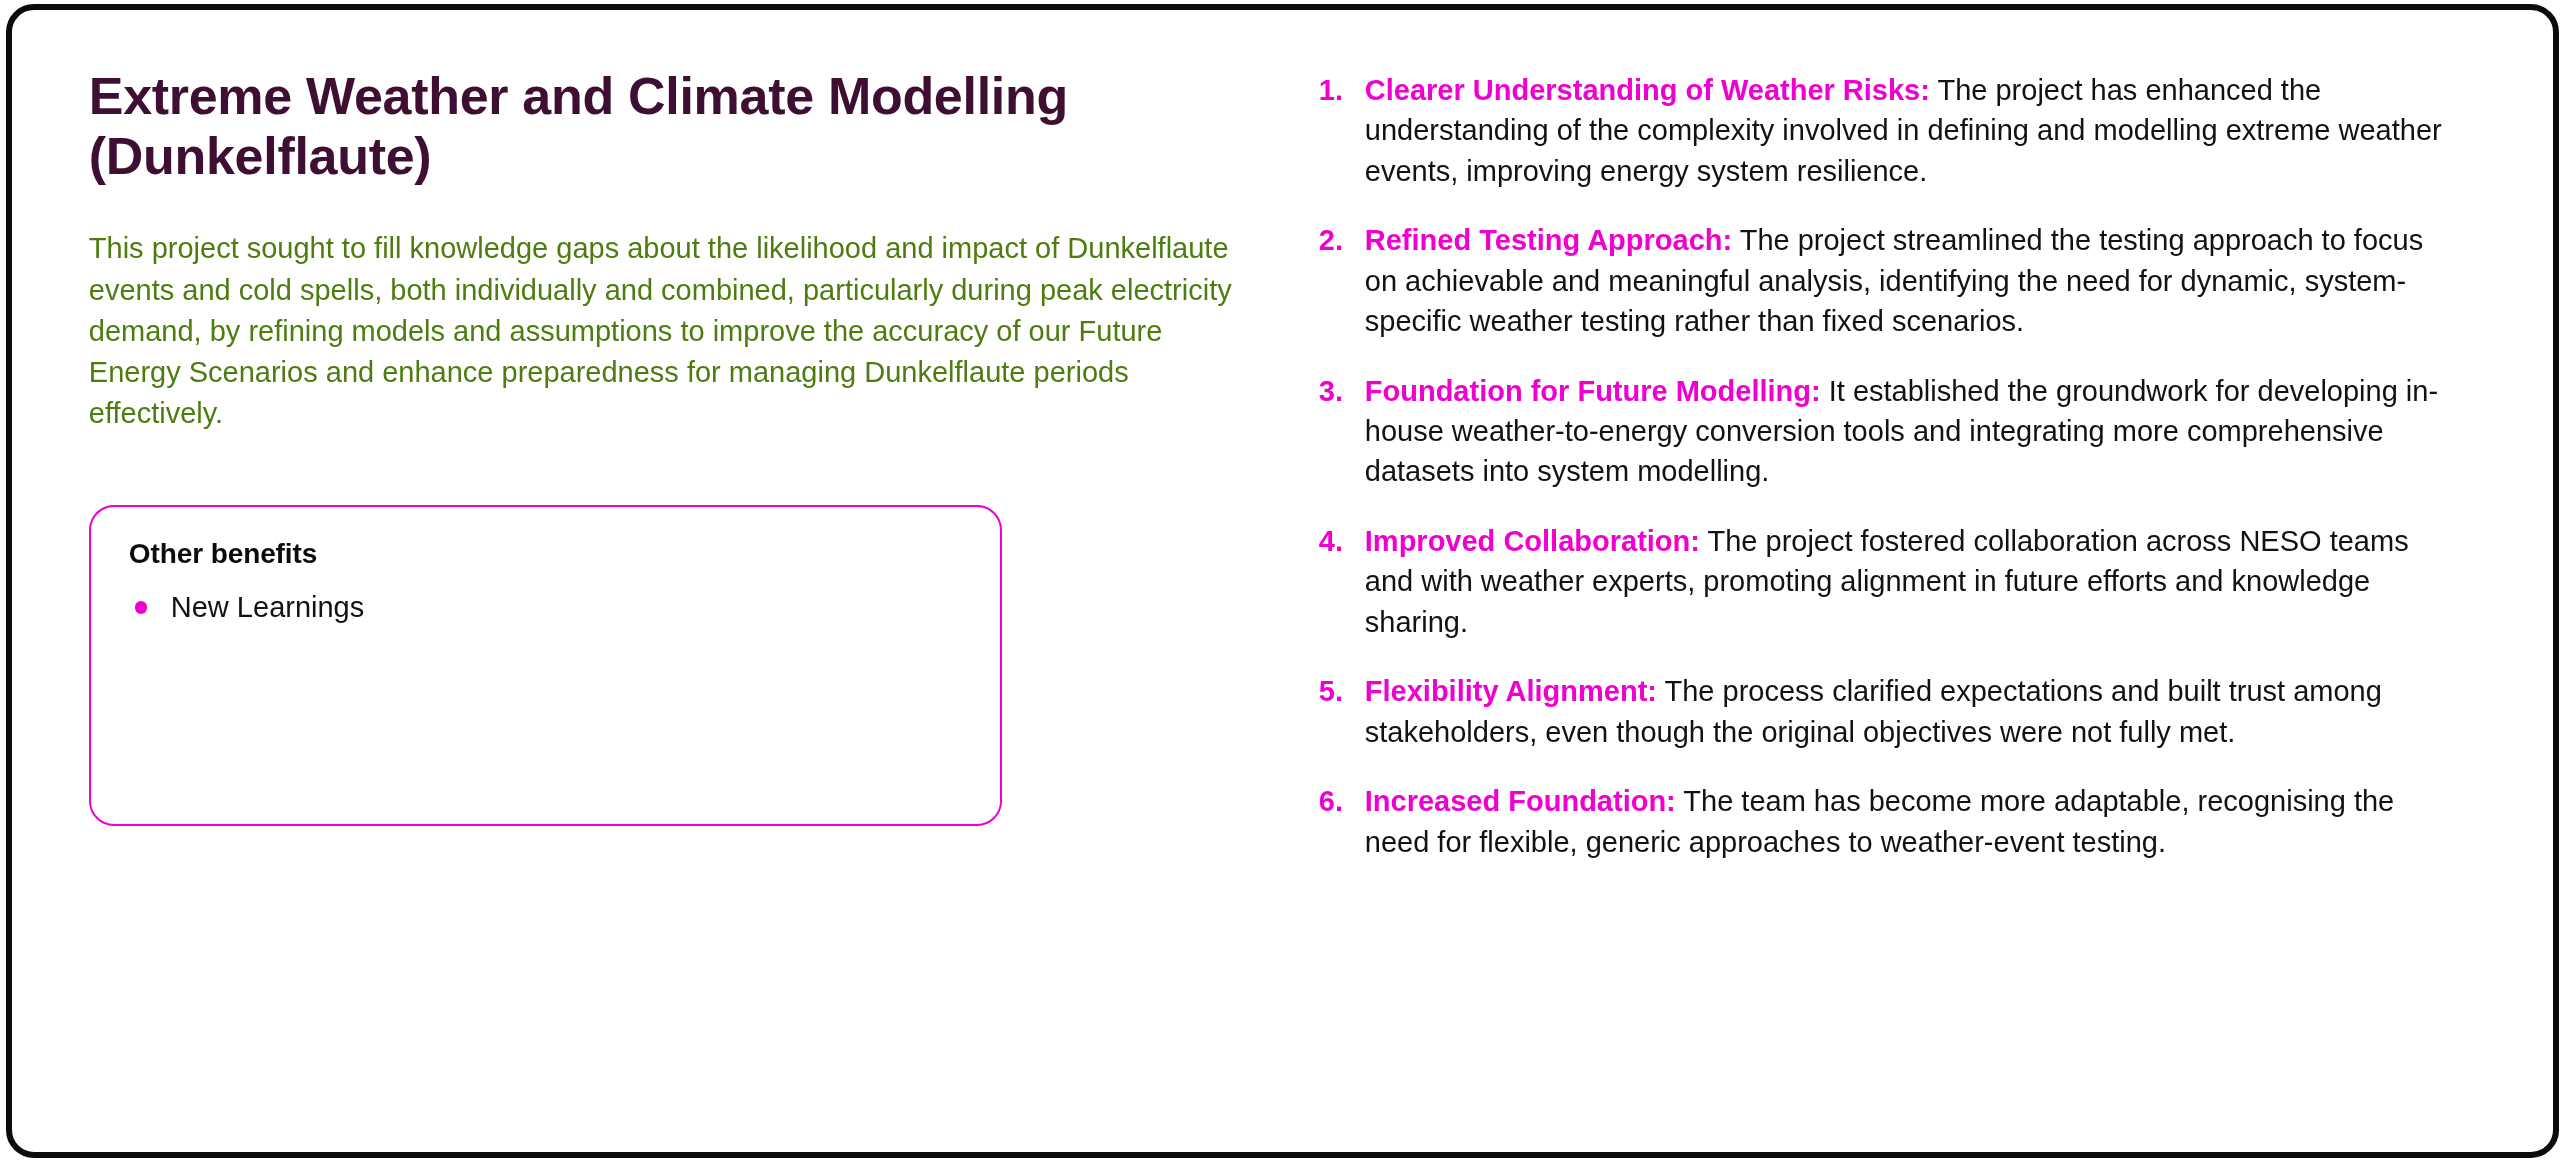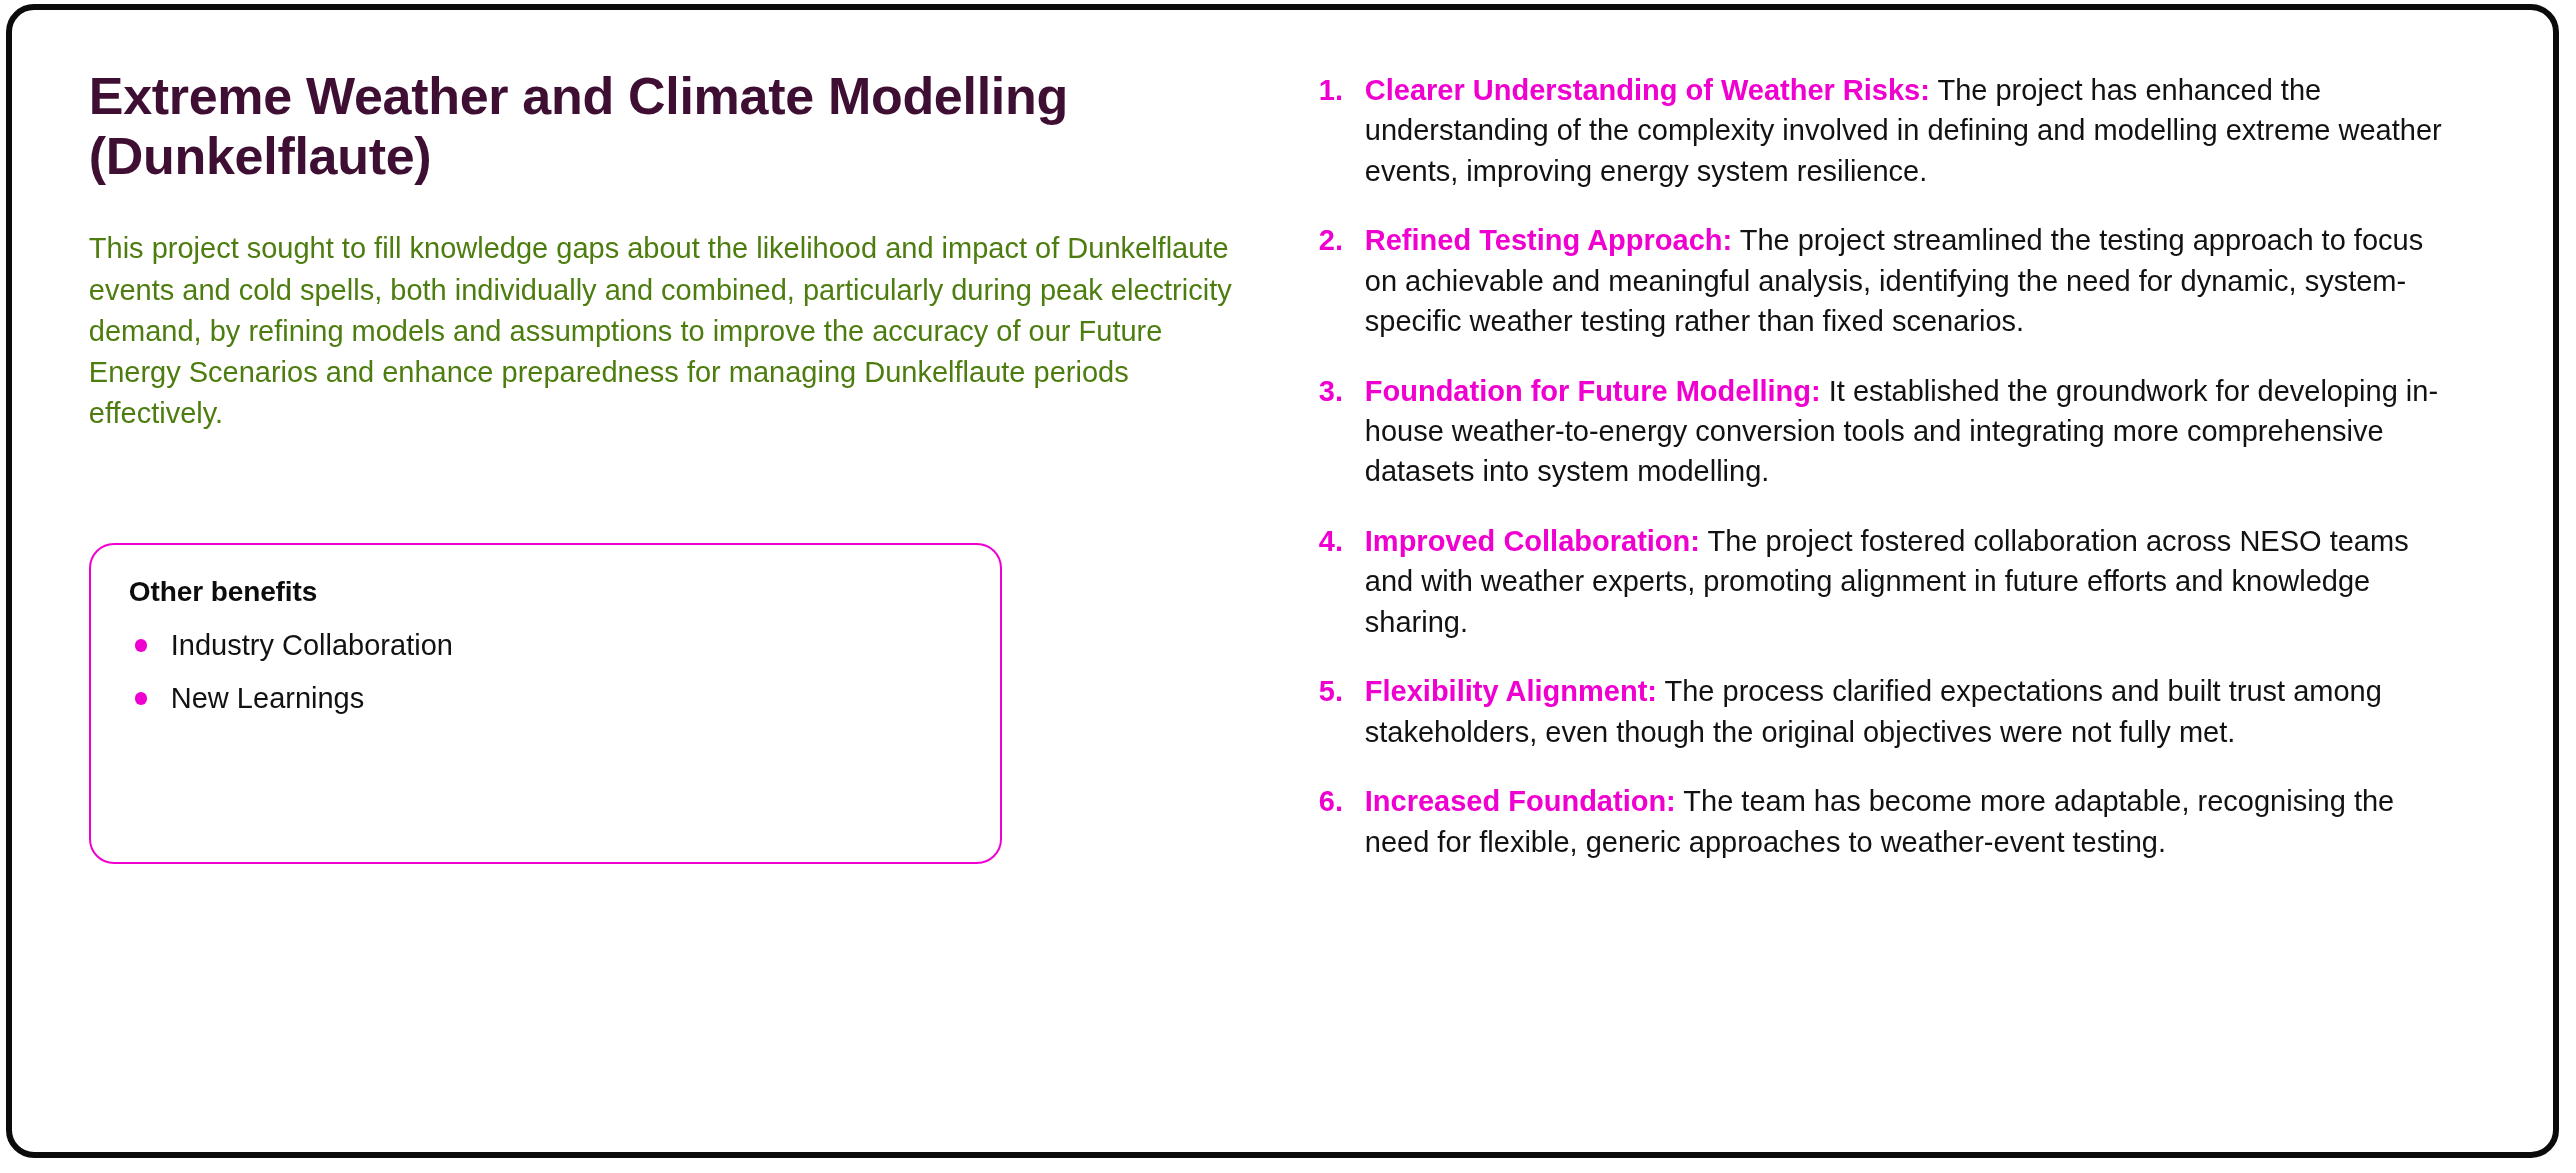--- a/index.html
+++ b/index.html
@@ -59,21 +59,21 @@
   .intro-paragraph {
     color: #4d7c0f;
     font-size: 29px;
     line-height: 1.42;
     font-weight: 400;
     margin: 0;
     max-width: 1148px;
   }
 
   .benefits-box {
-    margin-top: 109px;
+    margin-top: 71px;
     width: 913px;
     height: 321px;
     box-sizing: border-box;
     border: 2.9px solid #f000d0;
     border-radius: 25px;
     padding: 31px 38px 0 38px;
   }
 
   .benefits-title {
     color: #0c0c0c;
@@ -160,24 +160,20 @@
 
       <h1 class="page-title">Extreme Weather and Climate Modelling (Dunkelflaute)</h1>
 
       <p class="intro-paragraph">This project sought to fill knowledge gaps about the likelihood and impact of Dunkelflaute events and cold spells, both individually and combined, particularly during peak electricity demand, by refining models and assumptions to improve the accuracy of our Future Energy Scenarios and enhance preparedness for managing Dunkelflaute periods effectively.</p>
 
       <div class="benefits-box">
         <div class="benefits-title">Other benefits</div>
         <ul class="benefits-list">
           <li>
             <span class="bullet-dot"></span>
-            <span>Industry Collaboration</span>
-          </li>
-          <li>
-            <span class="bullet-dot"></span>
             <span>New Learnings</span>
           </li>
         </ul>
       </div>
 
     </div>
 
     <div class="right-col">
       <ol class="outcome-list">
 

